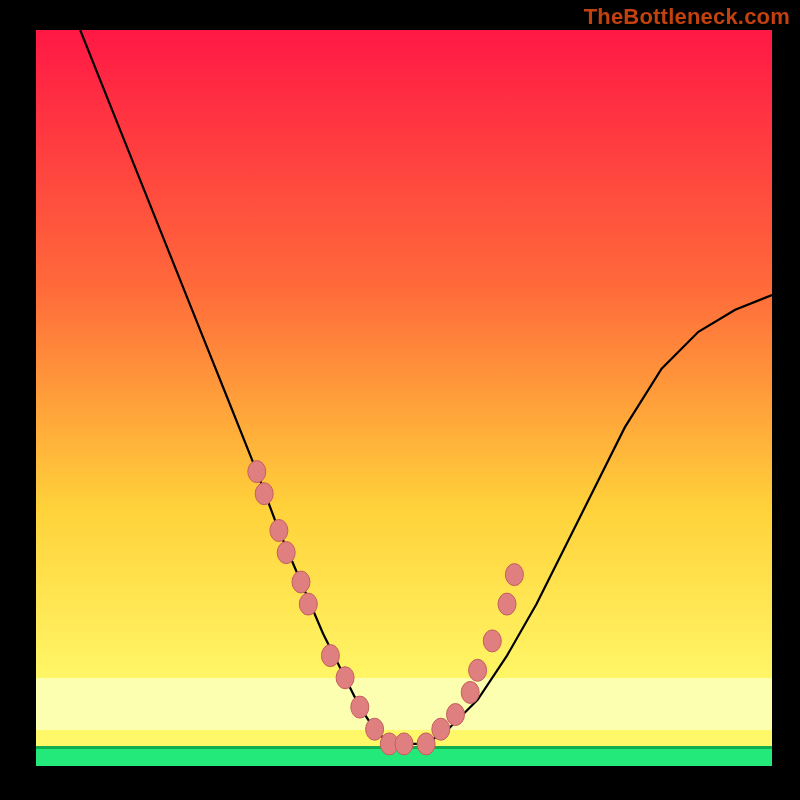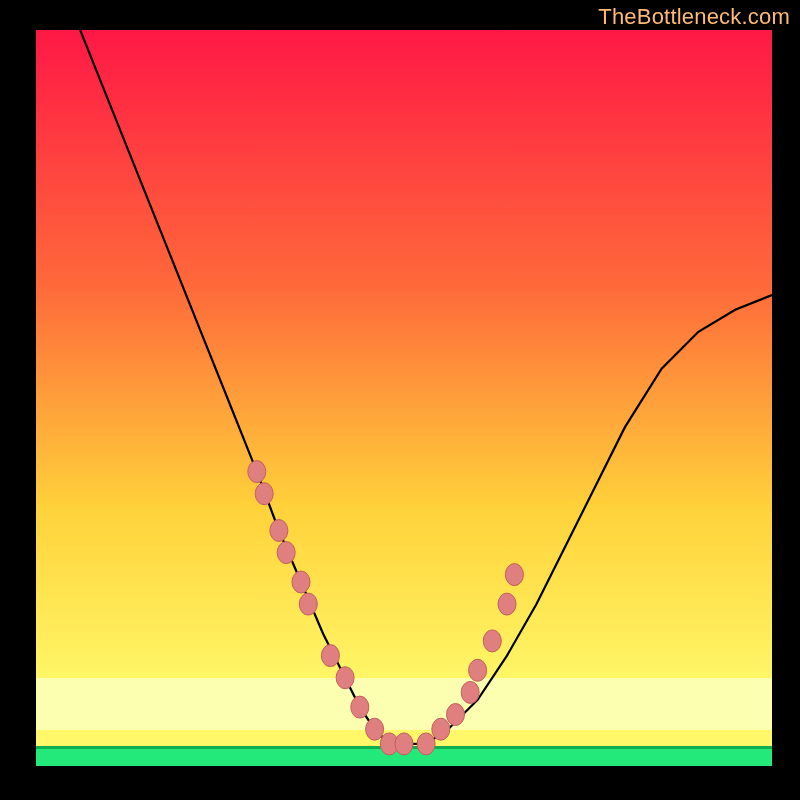--- a/index.html
+++ b/index.html
@@ -14,23 +14,23 @@
   .frame {
     position: relative;
     width: 800px;
     height: 800px;
     background: #000;
   }
   .watermark {
     position: absolute;
     top: 4px;
     right: 10px;
-    color: #fdba74;
+    color: #c2410c;
     font-size: 22px;
-    font-weight: 400;
+    font-weight: 700;
     letter-spacing: 0.2px;
     z-index: 5;
     user-select: none;
   }
   .plot {
     position: absolute;
     left: 36px;
     top: 30px;
     width: 736px;
     height: 736px;

